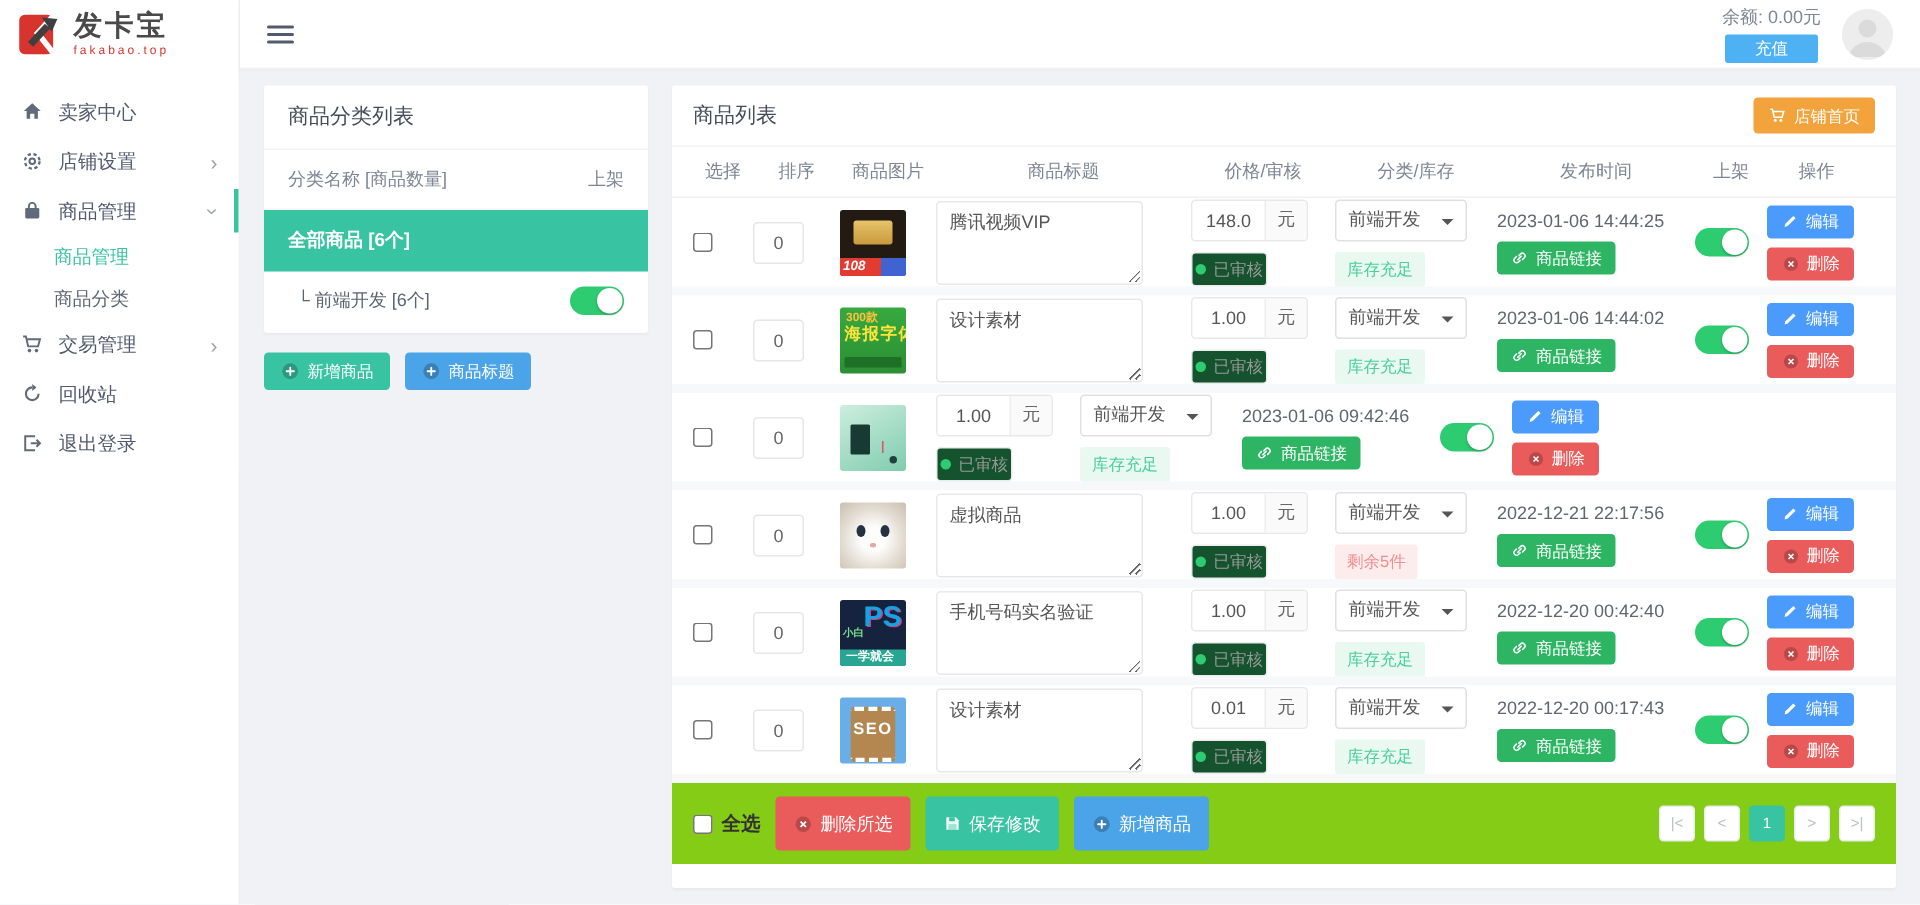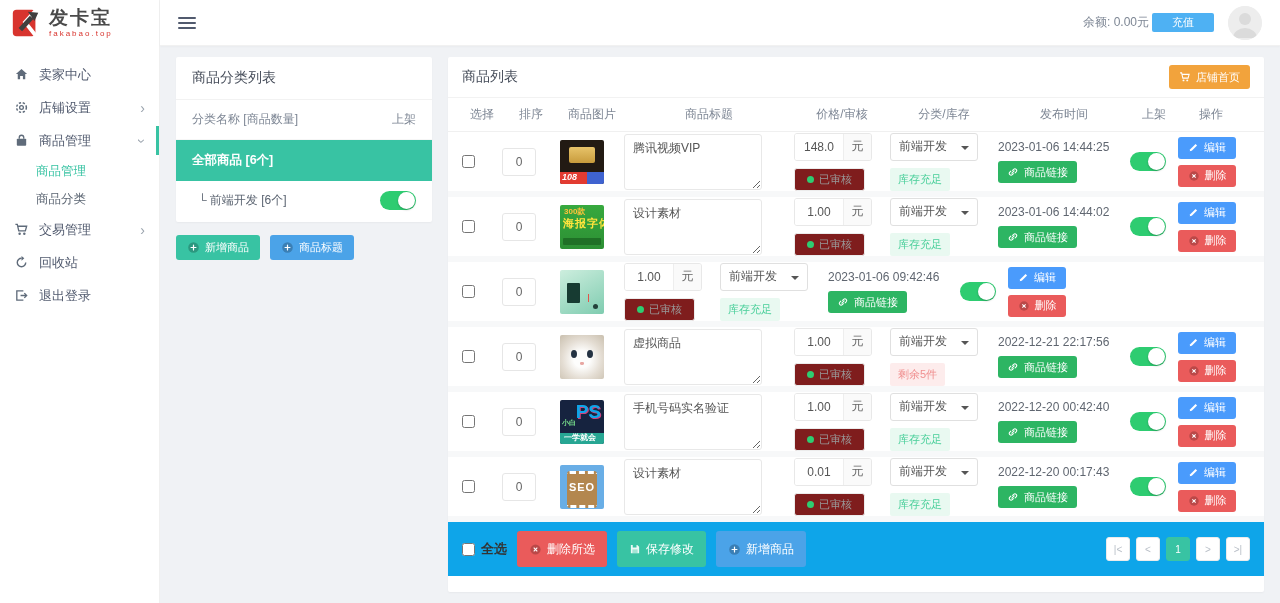--- a/index.html
+++ b/index.html
@@ -21,21 +21,21 @@
   .si-label{flex:1;white-space:nowrap}
   .si-chev{color:#9aa3ad;font-size:14px;line-height:1}
   .si-chev.down{transform:rotate(90deg)}
 
   
   .main{flex:1;display:flex;flex-direction:column;min-width:0}
   .topbar{height:46px;background:#fff;display:flex;align-items:center;padding:0 18px;border-bottom:1px solid #f1f1f1;flex:none;box-shadow:0 1px 2px rgba(0,0,0,.03)}
   .hamburger{width:18px;display:flex;flex-direction:column;gap:3px;cursor:pointer}
   .hamburger i{height:2px;background:#515a6e;border-radius:1px}
   .top-right{margin-left:auto;display:flex;align-items:center;gap:14px}
-  .balance{display:flex;flex-direction:row;align-items:center;gap:3px}
+  .balance{display:flex;flex-direction:column;align-items:center;gap:3px}
   .balance-text{color:#7d8694;font-size:12px;white-space:nowrap}
   .recharge-btn{background:#4eb1f3;color:#fff;font-size:11px;padding:2px 20px;border-radius:2px;cursor:pointer}
   .avatar{width:34px;height:34px;border-radius:50%;overflow:hidden;background:#ededed;flex:none}
 
   
   .content{flex:1;display:flex;gap:16px;padding:11px 16px 0;overflow:hidden;align-items:flex-start}
   .card{background:#fff;border-radius:2px;box-shadow:0 1px 2px rgba(0,0,0,.04)}
 
   
   .cat-col{width:256px;flex:none}
@@ -70,21 +70,21 @@
   .c-sel{width:40px}.c-sort{width:58px}.c-img{width:64px}.c-title{width:170px}
   .c-price{width:96px}.c-cat{width:108px}.c-date{width:132px}.c-on{width:48px}.c-ops{width:66px}
   .thead .col{flex-direction:row}
 
   input[type=checkbox]{width:13px;height:13px;cursor:pointer}
   .sort-input{width:34px;height:28px;border:1px solid #e6e6e6;border-radius:3px;text-align:center;color:#666;font-size:12px;outline:none}
   .title-area{width:138px;height:56px;border:1px solid #e8e8e8;border-radius:3px;font-family:"Liberation Sans",sans-serif;font-size:12px;color:#555;padding:5px 8px;outline:none}
   .price-group{display:flex;border:1px solid #e8e8e8;border-radius:3px;overflow:hidden;height:28px}
   .price-input{width:48px;border:none;text-align:center;font-size:12px;color:#555;outline:none}
   .price-unit{width:28px;display:flex;align-items:center;justify-content:center;background:#fafafa;border-left:1px solid #eee;color:#666}
-  .badge-audit{display:inline-flex;align-items:center;gap:5px;border:1px solid #ececec;border-radius:3px;padding:3px 12px;color:#999;font-size:11px;background:#7f1d1d;margin-top:7px}
+  .badge-audit{display:inline-flex;align-items:center;gap:5px;border:1px solid #ececec;border-radius:3px;padding:3px 2px;color:#999;font-size:11px;background:#14532d;margin-top:7px}
   .dot{width:7px;height:7px;border-radius:50%;background:#2ecc71}
   .cat-select{width:88px;height:28px;border:1px solid #e0e0e0;border-radius:3px;display:flex;align-items:center;justify-content:space-between;padding:0 8px;color:#555;cursor:pointer;background:#fff}
   .caret{width:0;height:0;border:4px solid transparent;border-top-color:#555;margin-top:7px}
   .badge-stock{display:inline-block;padding:4px 8px;border-radius:2px;font-size:11px;margin-top:7px}
   .stock-ok{background:#e9f9f1;color:#49cf9a}
   .stock-low{background:#fdecec;color:#f08f8f}
   .pub-date{color:#5f6670;font-size:12px;white-space:nowrap}
   .btn-link{background:#2db563;height:22px;padding:0 9px;margin-top:7px}
   .btn-edit{background:#4a9bfc;height:22px;width:58px;padding:0 8px}
   .btn-del{background:#ea5b5b;height:22px;width:58px;padding:0 8px;margin-top:6px}
@@ -109,21 +109,21 @@
   .k-ps{background:#16233f}
   .k-ps::after{content:"";position:absolute;left:0;right:0;bottom:0;height:11px;background:#27a693}
   .k-ps .t0{right:3px;top:2px;color:#0ea5e9;font-size:19px;text-shadow:1px 1px 0 #d0427c}
   .k-ps .t1{left:2px;top:19px;color:#79e08c;font-size:7px}
   .k-ps .t2{left:4px;bottom:2px;color:#fff;font-size:8px;z-index:3}
   .k-seo{background:#69aee6}
   .k-seo::before{content:"";position:absolute;left:7px;top:6px;width:30px;height:31px;background:#b3874f;border-radius:3px;border-top:3px dashed #fff;border-bottom:3px dashed #fff}
   .k-seo .t0{left:50%;top:50%;transform:translate(-50%,-50%);color:#fff;font-size:11px;letter-spacing:1px}
 
   
-  .tfoot{display:flex;align-items:center;padding:9px 14px;gap:10px;flex:none;background:#0ea5e9}
+  .tfoot{display:flex;align-items:center;padding:9px 14px;gap:10px;flex:none;background:#84cc16}
   .select-all{display:flex;align-items:center;gap:6px}
   .select-all-label{font-weight:700;color:#333;font-size:13px}
   .tfoot .btn{height:36px;padding:0 12px;font-size:12px}
   .pager{margin-left:auto;display:flex;gap:6px}
   .page-btn{min-width:24px;height:24px;border:1px solid #ebebeb;border-radius:3px;display:flex;align-items:center;justify-content:center;color:#b9bfc7;background:#fff;font-size:10px;cursor:pointer;padding:0 4px}
   .page-btn.active{background:#38c3a3;border-color:#38c3a3;color:#fff}
 </style>
 </head>
 <body>
 

